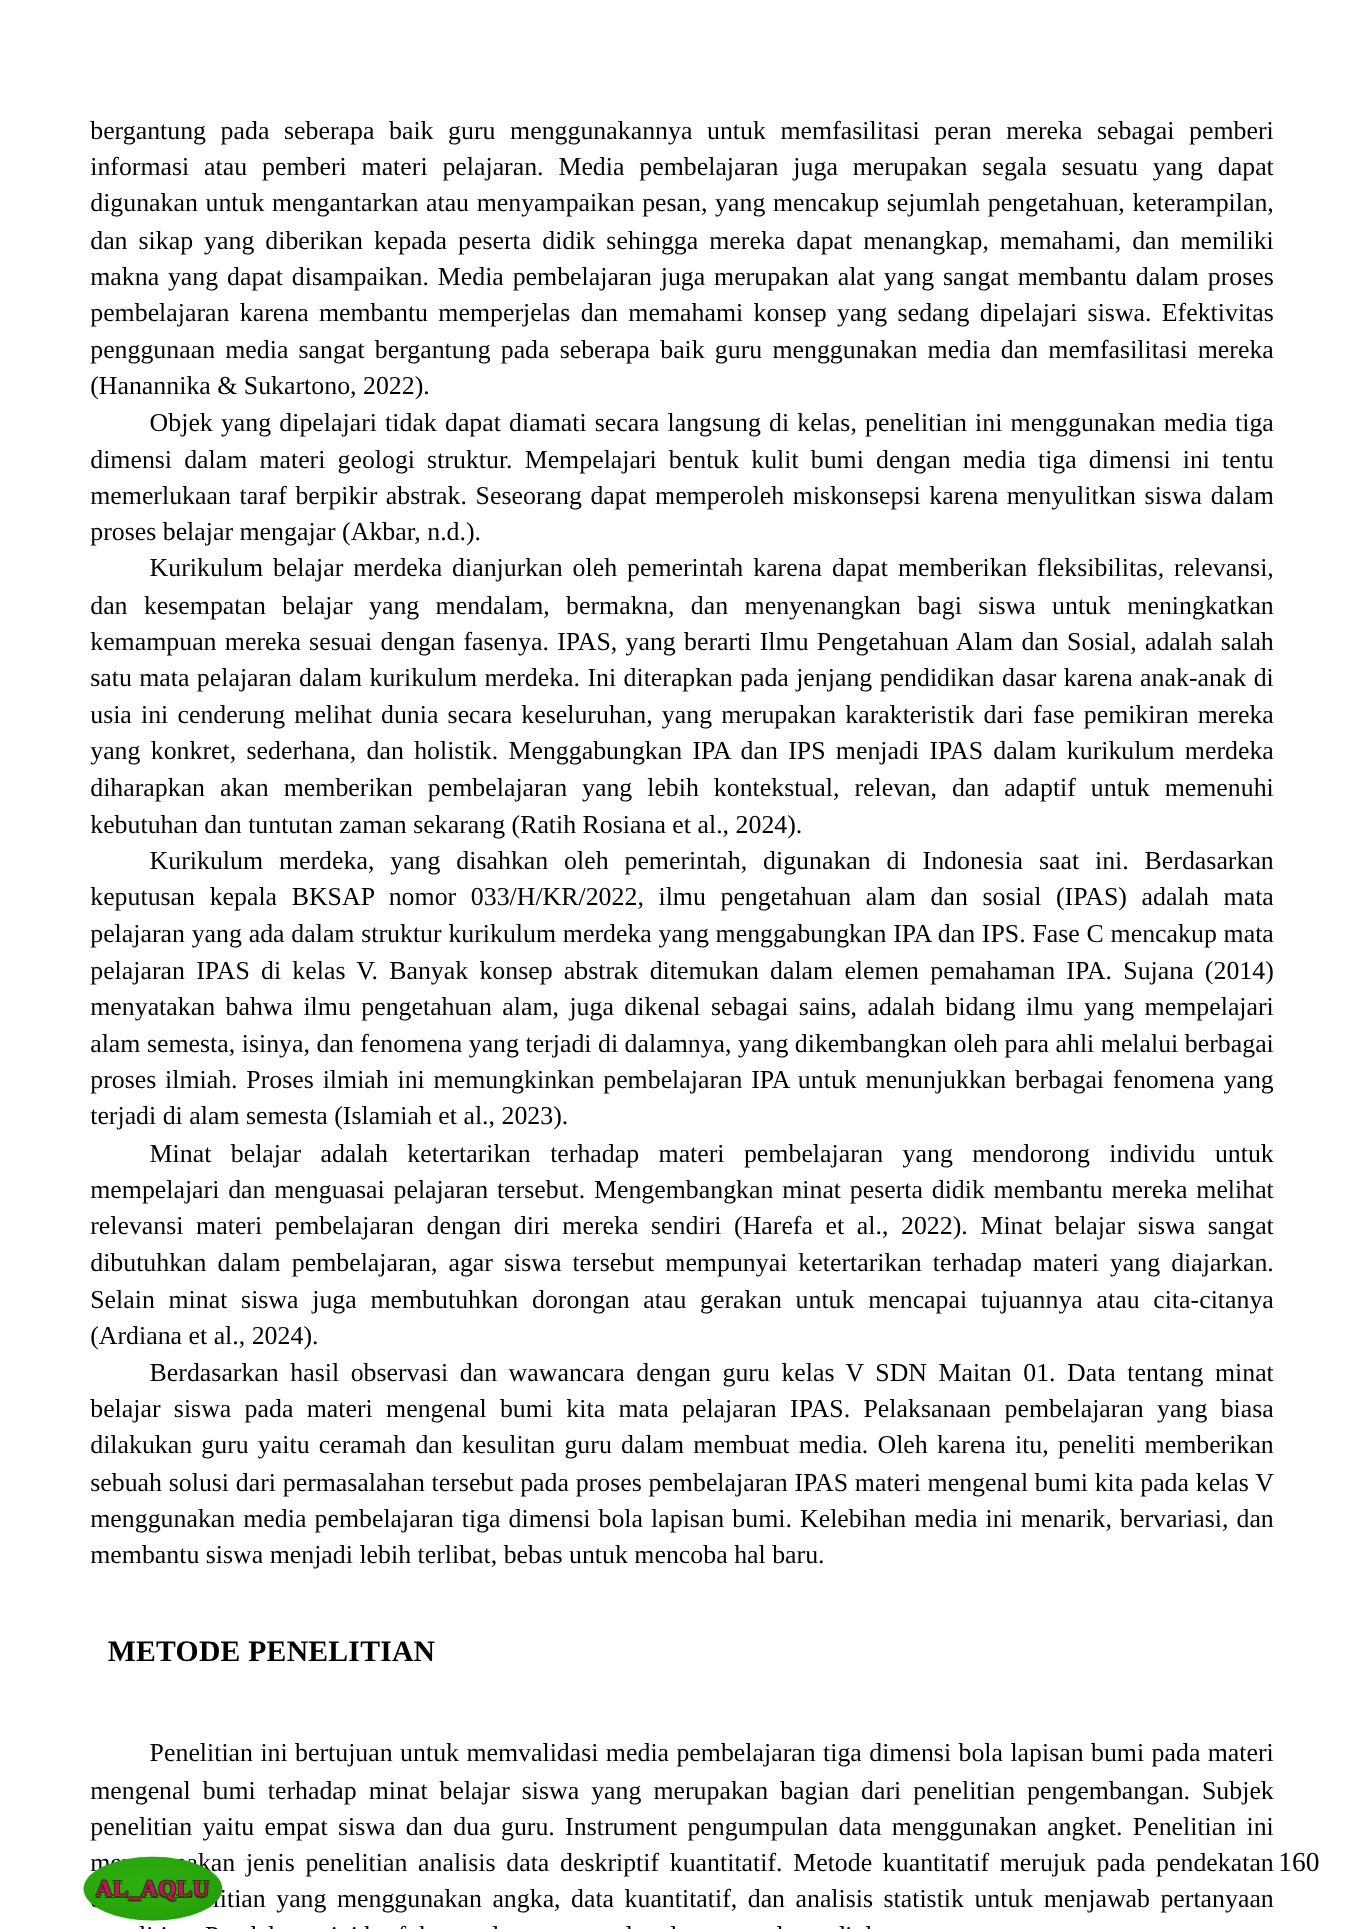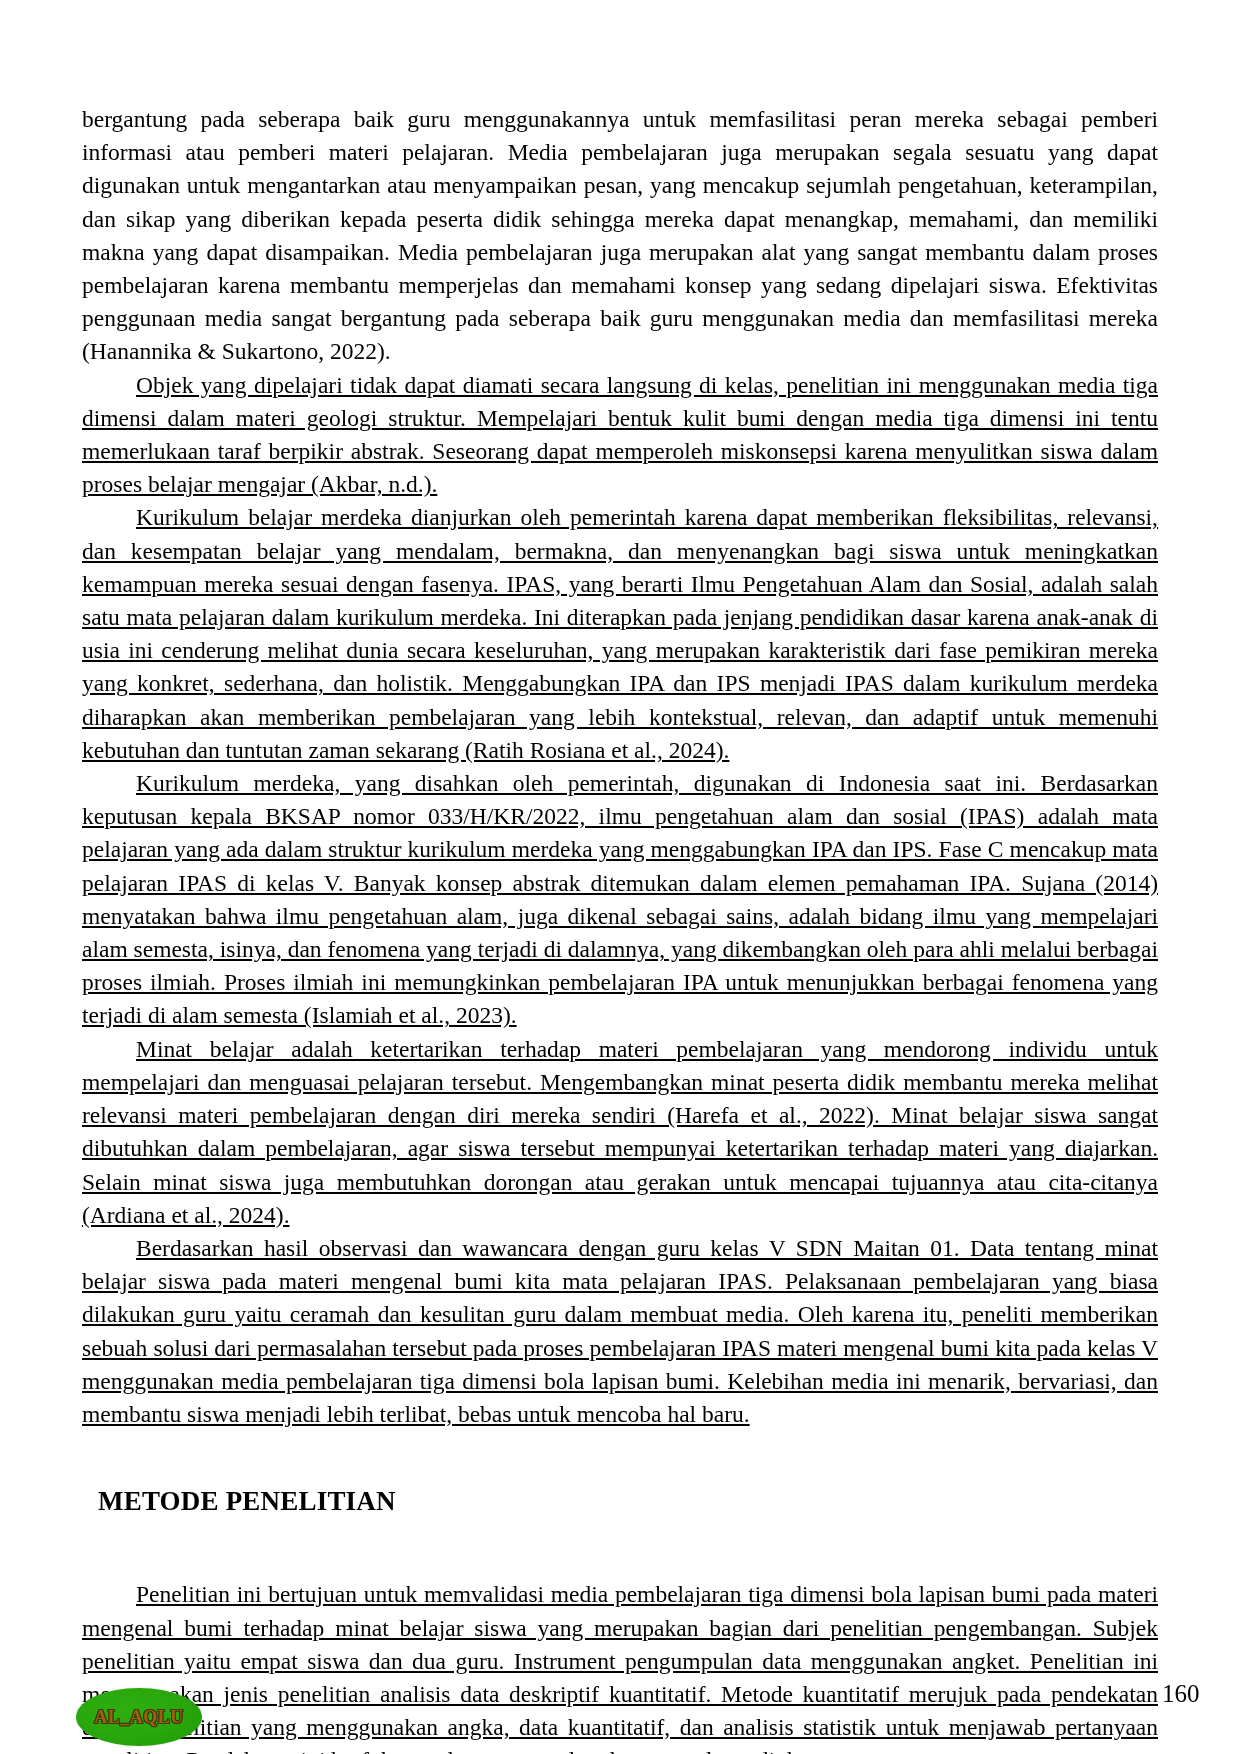--- a/index.html
+++ b/index.html
@@ -32,21 +32,20 @@
     margin: 0;
     text-align: justify;
     text-justify: inter-word;
     font-size: 23.5px;
     line-height: 33.2px;
     text-indent: 0;
     hyphens: none;
   }
   p.indent {
     text-indent: 54px;
-    text-decoration: underline;
   }
   h2.section-heading {
     margin: 16px;
     font-size: 27px;
     font-weight: bold;
     line-height: 33.2px;
     letter-spacing: 0.2px;
     text-align: left;
   }
   .spacer-pre-heading { height: 38px; }
@@ -76,23 +75,23 @@
     box-shadow: 0 0 2px rgba(0,0,0,0.18);
   }
   .logo-text {
     position: absolute;
     inset: 0;
     display: flex;
     align-items: center;
     justify-content: center;
     font-family: "Liberation Serif", "DejaVu Serif", serif;
     font-weight: bold;
-    font-size: 18px;
+    font-size: 21px;
     letter-spacing: 0.5px;
-    color: #a16207;
+    color: #be185d;
     text-shadow:
       -1px 0 0 #3a3a12, 1px 0 0 #3a3a12,
       0 -1px 0 #3a3a12, 0 1px 0 #3a3a12,
       -1px -1px 0 #3a3a12, 1px 1px 0 #3a3a12,
       1px -1px 0 #3a3a12, -1px 1px 0 #3a3a12;
   }
   .page-number {
     position: absolute;
     left: 1162px;
     top: 1679px;

